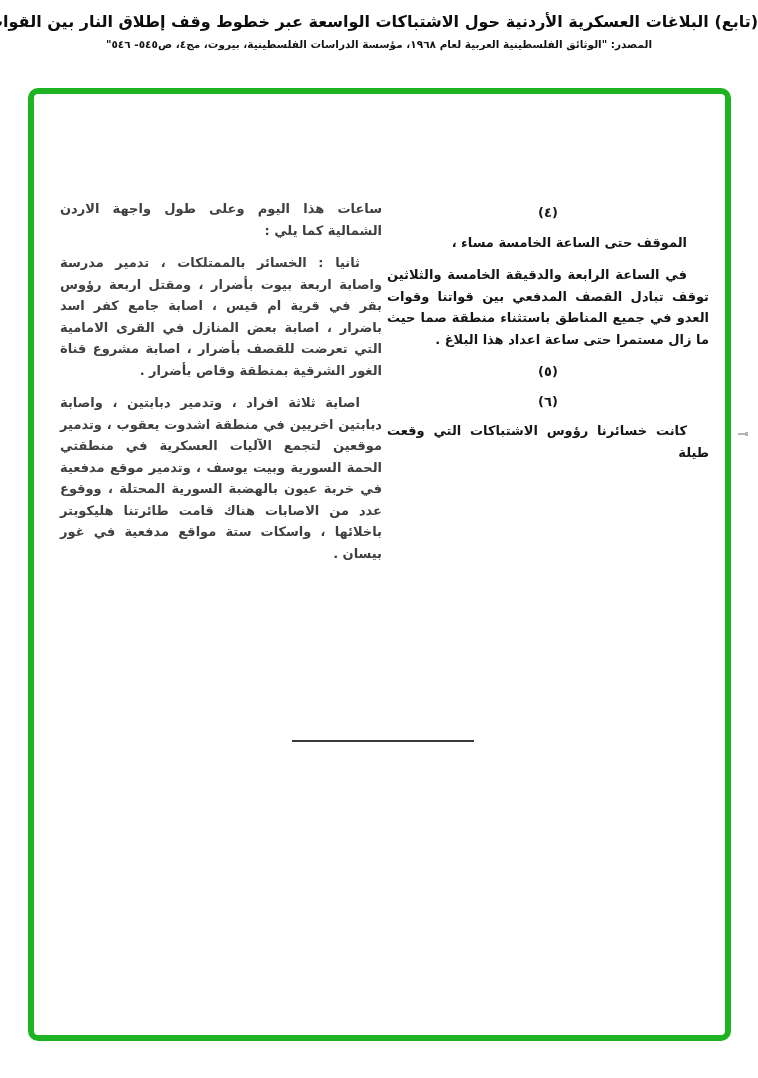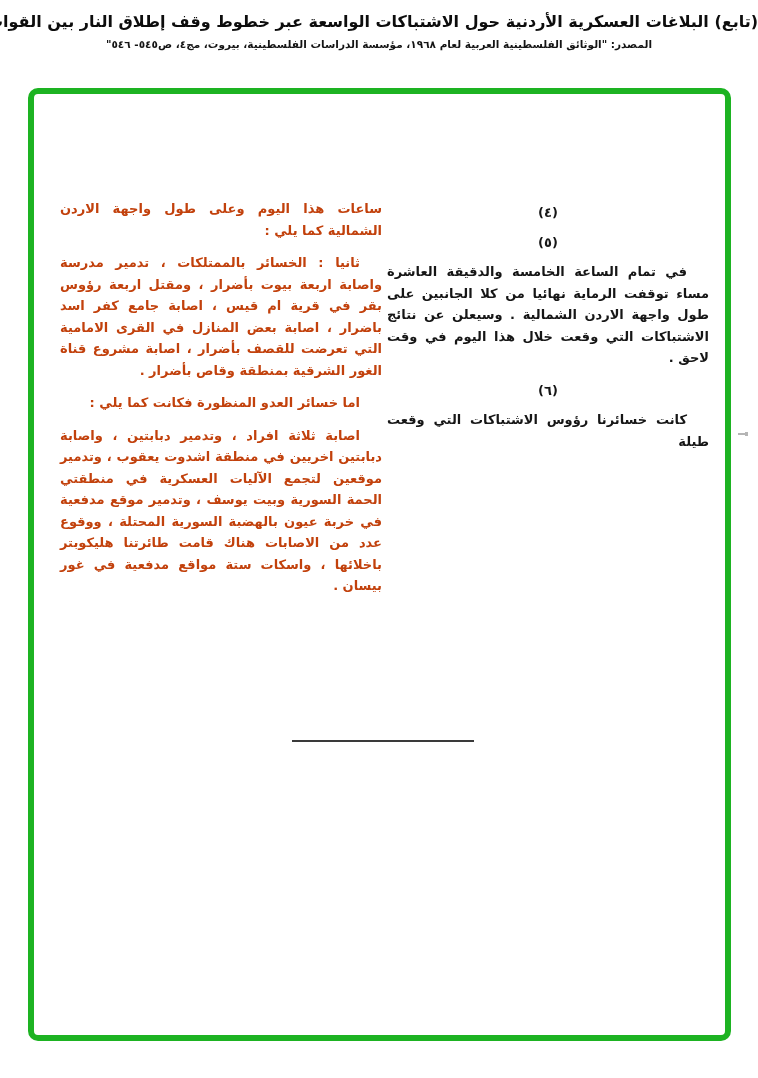--- a/index.html
+++ b/index.html
@@ -113,29 +113,29 @@
 
   <header class="doc-header">
     <h1 class="doc-title">(تابع) البلاغات العسكرية الأردنية حول الاشتباكات الواسعة عبر خطوط وقف إطلاق النار بين القوات الأردنيّة والإسرائيلية</h1>
     <div class="doc-source">المصدر: "الوثائق الفلسطينية العربية لعام ١٩٦٨، مؤسسة الدراسات الفلسطينية، بيروت، مج٤، ص٥٤٥- ٥٤٦"</div>
   </header>
 
   <div class="frame" style="border-color: rgb(29, 179, 34);">
     <div class="scan">
       <div class="col col-right" style="color: rgb(22, 22, 22);">
           <div class="section-num">(٤)</div>
+          <div class="para">الموقف حتى الساعة الخامسة مساء ،</div>
+          <div class="para">في الساعة الرابعة والدقيقة الخامسة والثلاثين توقف تبادل القصف المدفعي بين قواتنا وقوات العدو في جميع المناطق باستثناء منطقة صما حيث ما زال مستمرا حتى ساعة اعداد هذا البلاغ .</div>
           <div class="section-num">(٥)</div>
-          <div class="para">في تمام الساعة الخامسة والدقيقة العاشرة مساء توقفت الرماية نهائيا من كلا الجانبين على طول واجهة الاردن الشمالية . وسيعلن عن نتائج الاشتباكات التي وقعت خلال هذا اليوم في وقت لاحق .</div>
           <div class="section-num">(٦)</div>
           <div class="para">كانت خسائرنا رؤوس الاشتباكات التي وقعت طيلة</div>
         </div>
-      <div class="col col-left" style="color: #c2410c;">
+      <div class="col col-left" style="color: #404040;">
           <div class="para no-indent">ساعات هذا اليوم وعلى طول واجهة الاردن الشمالية كما يلي :</div>
           <div class="para">ثانيا : الخسائر بالممتلكات ، تدمير مدرسة واصابة اربعة بيوت بأضرار ، ومقتل اربعة رؤوس بقر في قرية ام قيس ، اصابة جامع كفر اسد باضرار ، اصابة بعض المنازل في القرى الامامية التي تعرضت للقصف بأضرار ، اصابة مشروع قناة الغور الشرقية بمنطقة وقاص بأضرار .</div>
-          <div class="para">اما خسائر العدو المنظورة فكانت كما يلي :</div>
           <div class="para">اصابة ثلاثة افراد ، وتدمير دبابتين ، واصابة دبابتين اخريين في منطقة اشدوت يعقوب ، وتدمير موقعين لتجمع الآليات العسكرية في منطقتي الحمة السورية وبيت يوسف ، وتدمير موقع مدفعية في خربة عيون بالهضبة السورية المحتلة ، ووقوع عدد من الاصابات هناك قامت طائرتنا هليكوبتر باخلائها ، واسكات ستة مواقع مدفعية في غور بيسان .</div>
         </div>
       <div class="divider" style="background: rgb(58, 58, 58);"></div>
     </div>
   </div>
 
   <div class="artifact">
     <span class="m1"></span><span class="m2"></span>
   </div>
 

